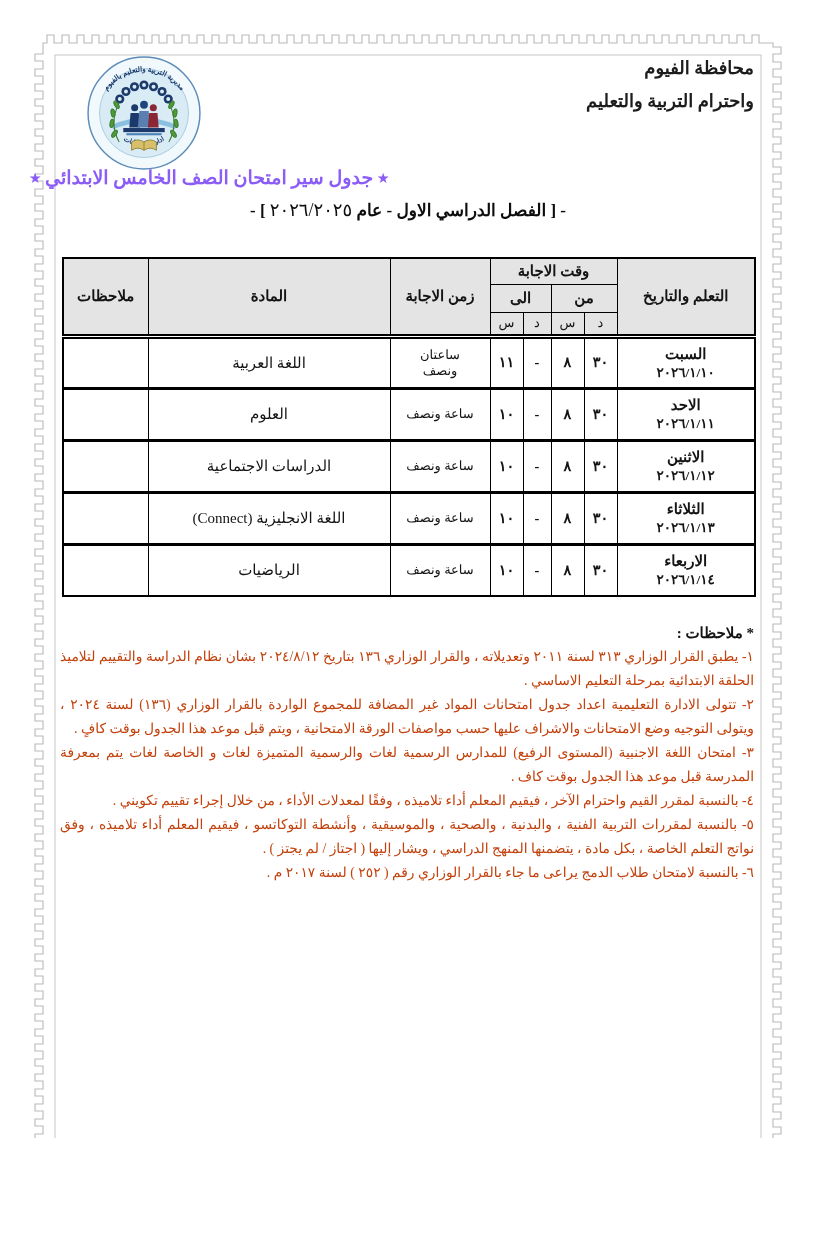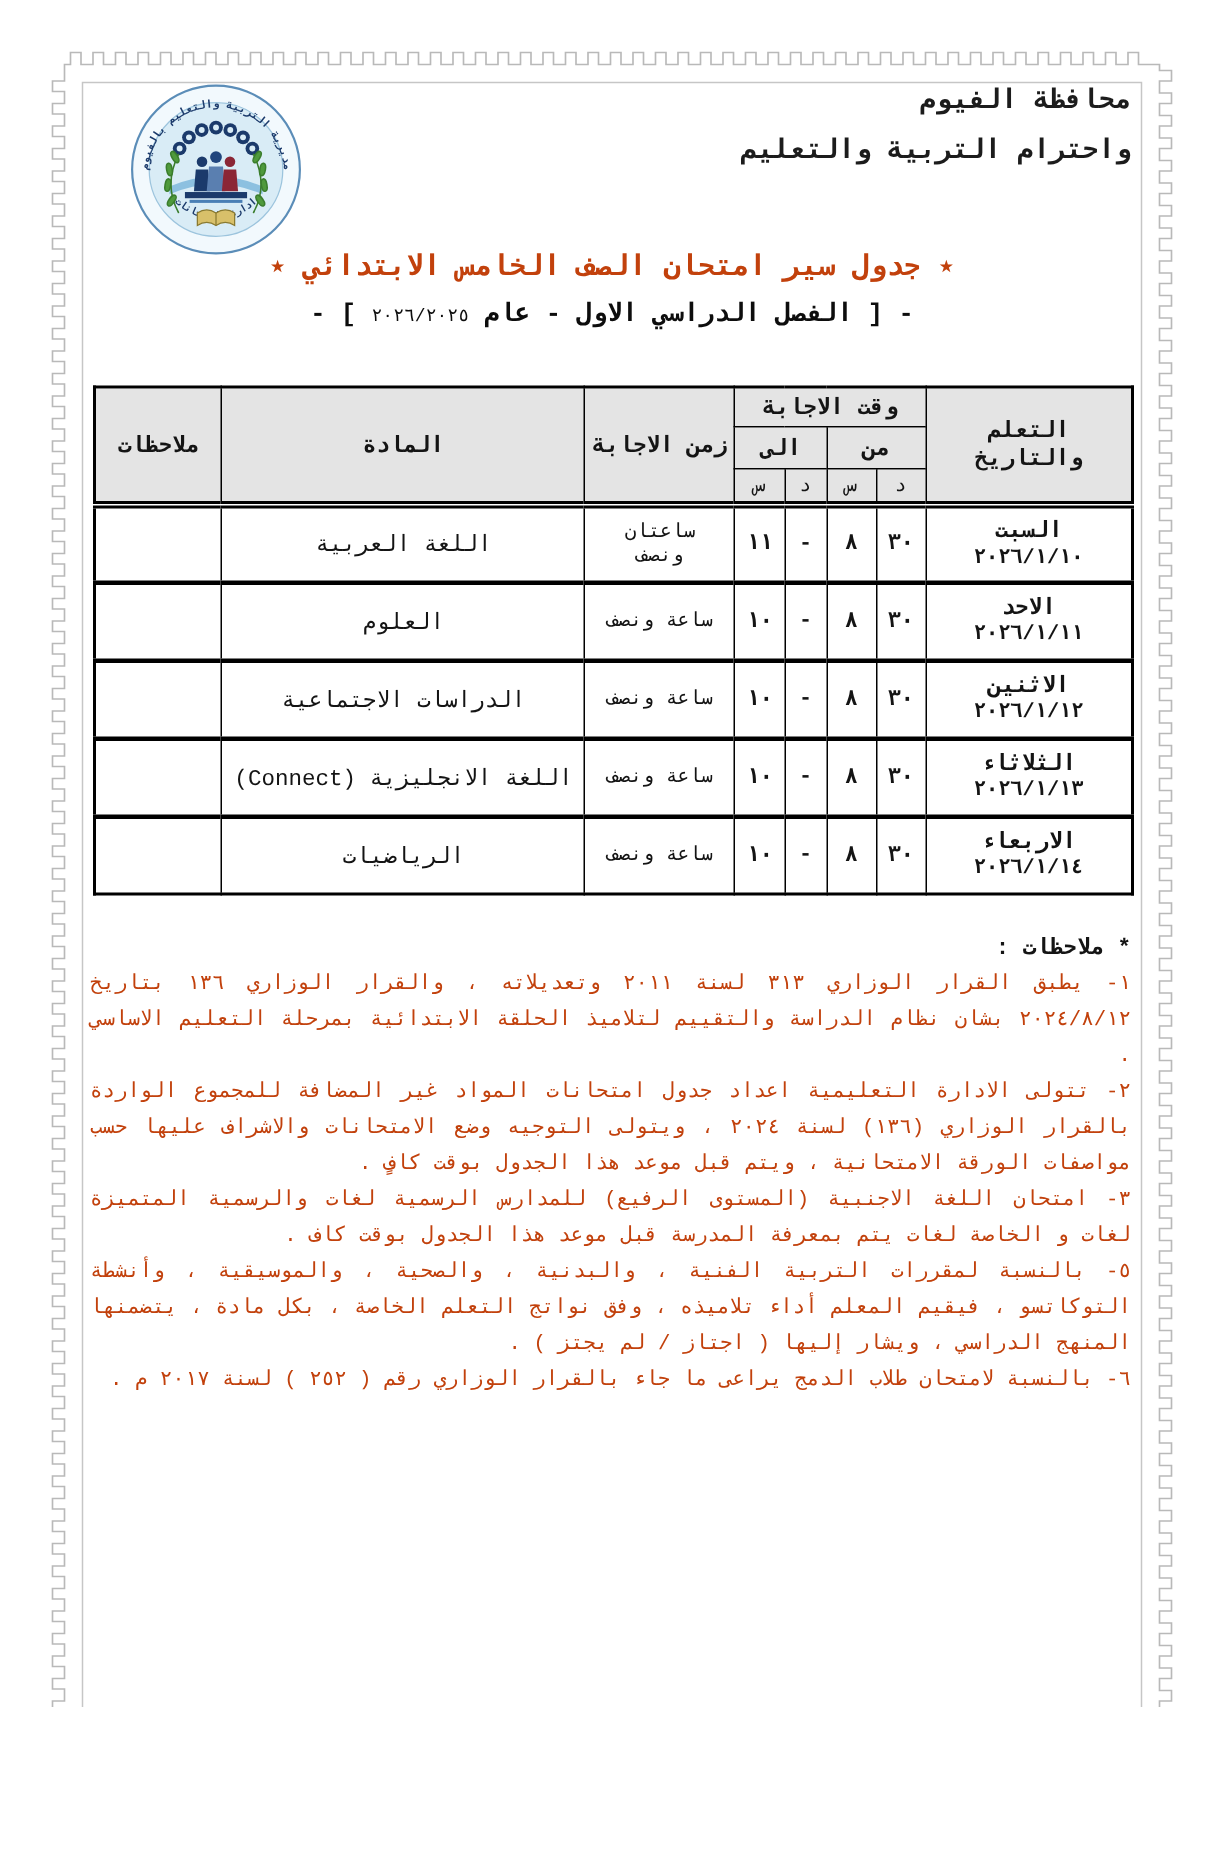--- a/index.html
+++ b/index.html
@@ -1,33 +1,33 @@
 <!DOCTYPE html>
 <html lang="ar" dir="rtl"><head>
 <meta charset="utf-8">
 <style>
   html,body{margin:0;padding:0;background:#fff;}
   .page{
     position:relative;width:816px;height:1138px;background:#ffffff;overflow:hidden;
-    direction:rtl;font-family:Liberation Mono, monospace;color:#141414;
+    direction:rtl;font-family:Liberation Serif, serif;color:#141414;
   }
   
   .frame-svg{position:absolute;left:0;top:0;width:816px;height:1248px;pointer-events:none;}
 
   
   .org-block{position:absolute;top:52px;right:62px;text-align:right;}
   .org-line{font-size:18px;font-weight:bold;line-height:33px;color:#1c1c1c;letter-spacing:0;}
   .logo-wrap{position:absolute;left:86px;top:54px;width:116px;height:118px;}
 
   
-  .title{position:absolute;top:166px;left:30px;right:30px;text-align:center;
-         font-size:19px;font-weight:bold;color:#c2410c;}
+  .title{position:absolute;top:166px;left:30px;right:30px;text-align:left;
+         font-size:19px;font-weight:bold;color:#8b5cf6;}
   .subtitle{position:absolute;top:199px;left:30px;right:30px;text-align:center;
             font-size:17px;font-weight:bold;color:#0d0d0d;}
-  .subtitle .year{font-weight:normal;font-size:12px;text-align:center;}
+  .subtitle .year{font-weight:normal;font-size:18px;text-align:center;}
 
   
   .table-wrap{position:absolute;top:257px;right:60px;width:694px;}
   table.sched{border-collapse:collapse;table-layout:fixed;width:694px;direction:rtl;
               border:2px solid #000;}
   table.sched th,table.sched td{border:1px solid #000;text-align:center;vertical-align:middle;
               padding:0 2px;overflow:hidden;}
   table.sched thead th{background:#e4e4e4;font-weight:bold;font-size:15px;}
   table.sched thead tr.units th{font-weight:normal;font-size:13px;}
   table.sched thead tr:nth-child(1){height:26px;}
@@ -231,17 +231,18 @@
         </tr>
       </tbody>
     </table>
   </div>
 
   <div class="notes">
     <div class="notes-heading">* ملاحظات :</div>
     <p class="note-item">١- يطبق القرار الوزاري ٣١٣ لسنة ٢٠١١ وتعديلاته ، والقرار الوزاري ١٣٦ بتاريخ ٢٠٢٤/٨/١٢ بشان نظام الدراسة والتقييم لتلاميذ الحلقة الابتدائية بمرحلة التعليم الاساسي .</p>
     <p class="note-item">٢- تتولى الادارة التعليمية اعداد جدول امتحانات المواد غير المضافة للمجموع الواردة بالقرار الوزاري (١٣٦) لسنة ٢٠٢٤ ، ويتولى التوجيه وضع الامتحانات والاشراف عليها حسب مواصفات الورقة الامتحانية ، ويتم قبل موعد هذا الجدول بوقت كافٍ .</p>
     <p class="note-item">٣- امتحان اللغة الاجنبية (المستوى الرفيع) للمدارس الرسمية لغات والرسمية المتميزة لغات و الخاصة لغات يتم بمعرفة المدرسة قبل موعد هذا الجدول بوقت كاف .</p>
+    <p class="note-item">٤- بالنسبة لمقرر القيم واحترام الآخر ، فيقيم المعلم أداء تلاميذه ، وفقًا لمعدلات الأداء ، من خلال إجراء تقييم تكويني .</p>
     <p class="note-item">٥- بالنسبة لمقررات التربية الفنية ، والبدنية ، والصحية ، والموسيقية ، وأنشطة التوكاتسو ، فيقيم المعلم أداء تلاميذه ، وفق نواتج التعلم الخاصة ، بكل مادة ، يتضمنها المنهج الدراسي ، ويشار إليها ( اجتاز / لم يجتز ) .</p>
     <p class="note-item">٦- بالنسبة لامتحان طلاب الدمج يراعى ما جاء بالقرار الوزاري رقم ( ٢٥٢ ) لسنة ٢٠١٧ م .</p>
   </div>
 
 </div>
 
 </body></html>

